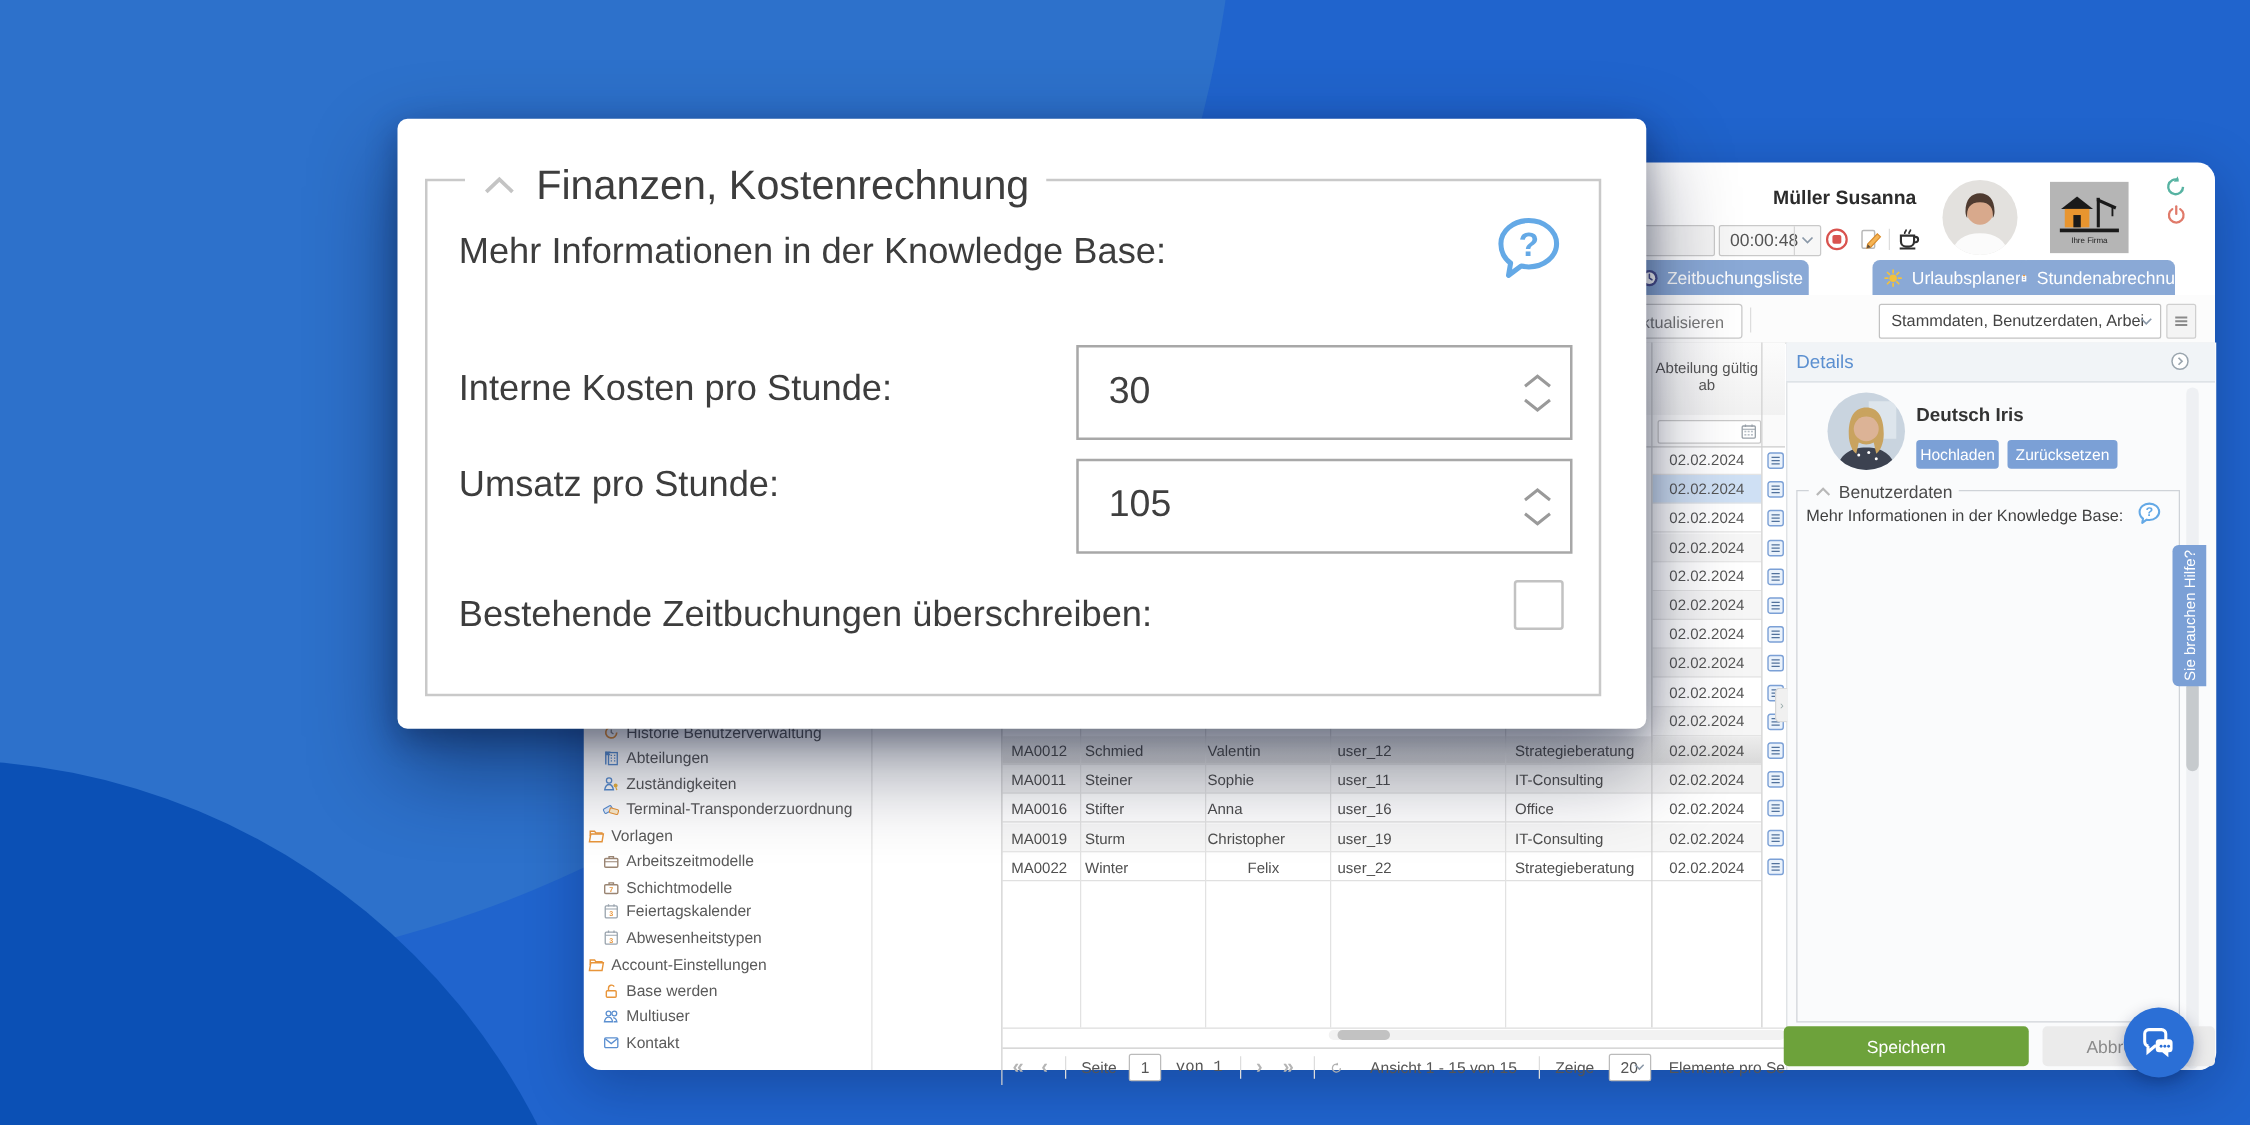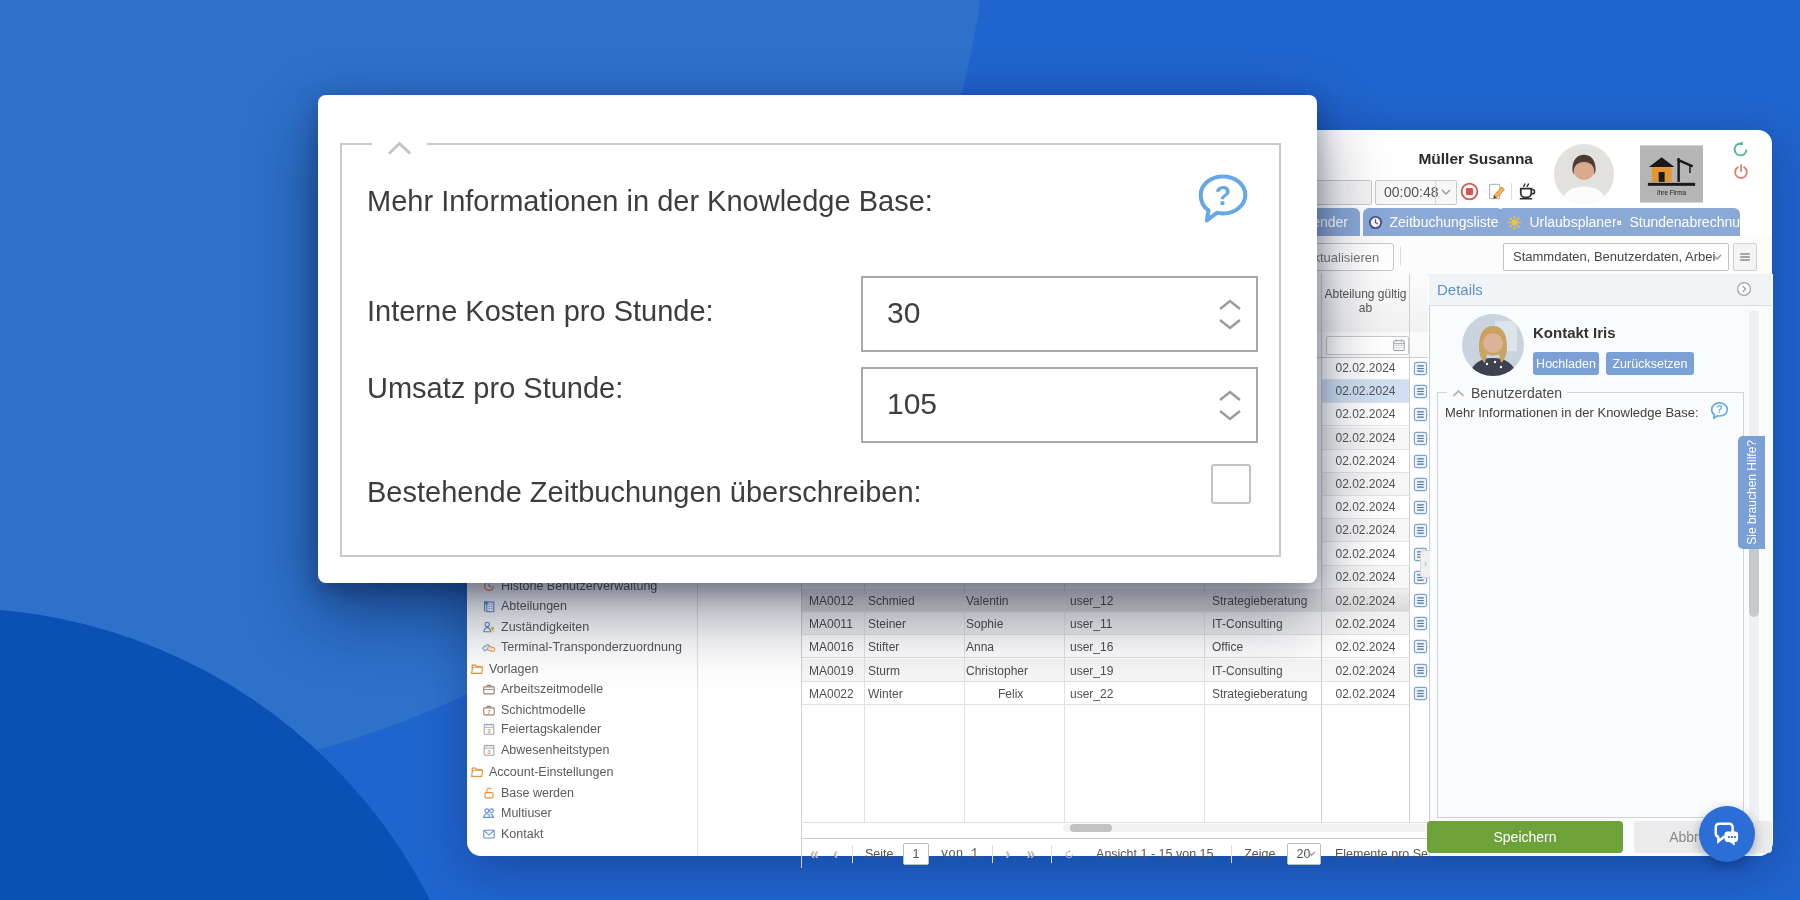--- a/index.html
+++ b/index.html
@@ -442,21 +442,21 @@
         <path d="M8 64c2-13 11-19 24-19s22 6 24 19z" fill="#3c4250"></path>
         <circle cx="26" cy="51" r="1.2" fill="#fff"></circle>
           <circle cx="34" cy="49" r="1.2" fill="#fff"></circle>
           <circle cx="40" cy="54" r="1.2" fill="#fff"></circle>
         <path d="M18 34c0-14 5-21 14-21s14 7 14 21c0 8-3 14-6 16l-2-9c-4 2-8 2-12 0l-2 9c-3-2-6-8-6-16z" fill="#c9a35f"></path>
         <circle cx="32" cy="30" r="10" fill="#dcb396"></circle>
         <path d="M22 28c0-8 4-12 10-12s10 4 10 12c-1-5-4-8-10-8s-9 3-10 8z" fill="#c9a35f"></path>
       </g>
       </svg>
   </div>
-  <div class="abs person-name z3">Kontakt Iris</div>
+  <div class="abs person-name z3">Deutsch Iris</div>
   <div class="btn-blue z3" style="left:1533px;top:352px;width:66px;height:23px;">Hochladen</div>
   <div class="btn-blue z3" style="left:1606px;top:352px;width:88px;height:23px;">Zurücksetzen</div>
   <div class="abs fieldset-d z2"></div>
   <div class="abs legend-d z3">
     <span class="ic" style="width:13px;height:8px;">
         <svg viewBox="0 0 13 8">
           <path d="M1.5 7 6.5 2l5 5" fill="none" stroke="#b8b8b8" stroke-width="1.8"></path>
         </svg>
       </span>
     <span>Benutzerdaten</span>
@@ -724,21 +724,21 @@
             <path d="M2.5 4.5 8 9l5.5-4.5" fill="none" stroke="#5b8fd0" stroke-width="1.2"></path>
           </svg>
         </span>
         <span>Kontakt</span>
       </div>
     </div>
   <div id="tabs-layer" class="z2">
       <div class="tab" style="left: 1230px; width: 130px; justify-content: flex-end; padding-right: 12px; box-sizing: border-box;">
         <span>Kalender</span>
       </div>
-      <div class="tab" style="left: 1363px; width: 140px; align-items: center;">
+      <div class="tab" style="left: 1307px; width: 140px; align-items: center;">
         <span class="ic" style="width: 15px; height: 15px;">
           <svg viewBox="0 0 16 16">
             <circle cx="8" cy="8" r="7" fill="#4a4f8e"></circle>
             <circle cx="8" cy="8" r="5" fill="#fff"></circle>
             <path d="M8 4.8V8l2.2 1.4" stroke="#4a4f8e" stroke-width="1.3" fill="none" stroke-linecap="round"></path>
           </svg>
         </span>
         <span>Zeitbuchungsliste</span>
       </div>
       <div class="tab" style="left: 1498px; width: 128px;">
@@ -766,20 +766,21 @@
     </div>
 
   <div class="abs modal"></div>
   <div class="abs modal-fs"></div>
   <div class="abs modal-title-row">
     <span class="ic" style="width:27px;height:16px;">
         <svg viewBox="0 0 27 16">
           <path d="M3 13.5 13.5 3.5 24 13.5" fill="none" stroke="#c4c4c4" stroke-width="3"></path>
         </svg>
       </span>
+    <span class="modal-title">Finanzen, Kostenrechnung</span>
   </div>
   <div class="abs modal-kb">Mehr Informationen in der Knowledge Base:</div>
   <div class="abs icon-help-lg ic">
     <svg viewBox="0 0 16 16">
         <path d="M8 1.6c3.7 0 6.6 2.5 6.6 5.5S11.7 12.6 8 12.6c-.6 0-1.2-.1-1.8-.2L3.2 14.6l.5-2.9C2.2 10.6 1.4 9 1.4 7.1 1.4 4.1 4.3 1.6 8 1.6z" fill="#fff" stroke="#64a9e6" stroke-width="1.2" stroke-linejoin="round"></path>
         <text x="8" y="10" font-size="8" font-weight="bold" fill="#64a9e6" text-anchor="middle" font-family="Liberation Sans, sans-serif">?</text>
       </svg>
   </div>
   <div id="mfields-layer">
       <div class="mf-label" style="left: 367px; top: 295px;">Interne Kosten pro Stunde:</div>

